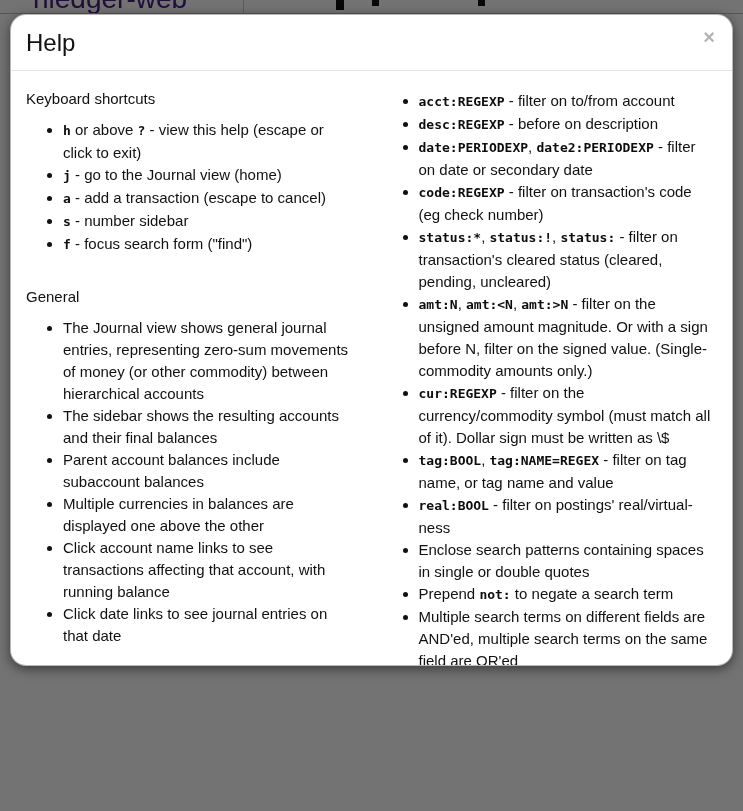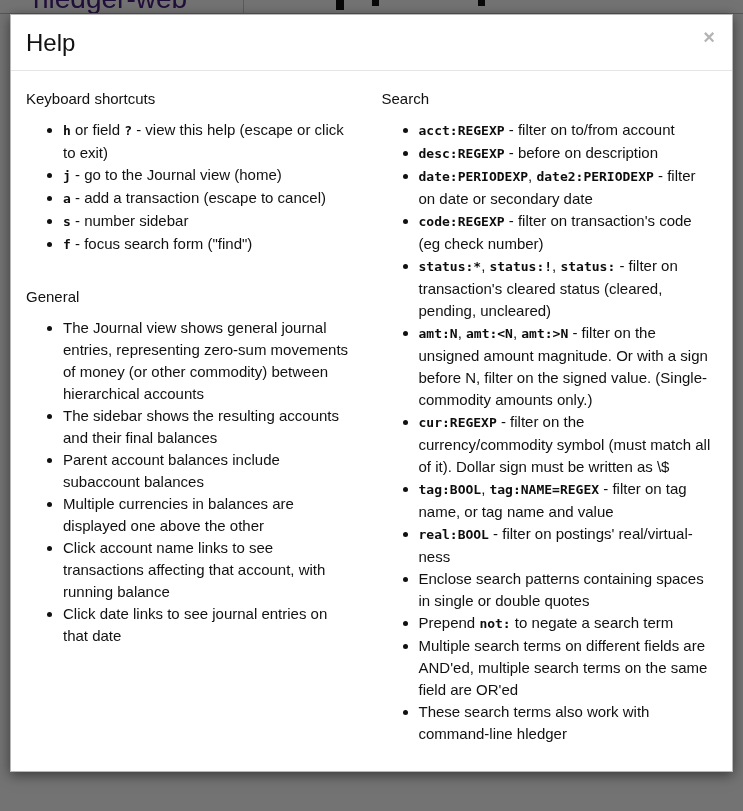--- a/index.html
+++ b/index.html
@@ -30,24 +30,24 @@
   .heading-stem { position: absolute; top: 0; background: #151515; }
   .stem-1 { left: 336px; width: 8px; height: 10px; }
   .stem-2 { left: 372px; width: 7px; height: 6px; }
   .stem-3 { left: 478px; width: 7px; height: 6px; }
 
   
   .backdrop { position: absolute; inset: 0; background: rgba(0,0,0,0.55); }
 
   
   .modal {
-    position: absolute; left: 10px; top: 14px; width: 723px; height: 758px;
+    position: absolute; left: 10px; top: 14px; width: 723px; height: 652px;
     background: #ffffff;
     border: 1px solid rgba(0,0,0,0.28);
-    border-radius: 0;
+    border-radius: 16px;
     box-shadow: 0 3px 12px rgba(0,0,0,0.5);
     overflow: hidden;
   }
   .modal-header {
     position: relative;
     padding: 14px 15px 13px 15px;
     border-bottom: 1px solid #e5e5e5;
   }
   .modal-title {
     margin: 0; font-size: 24px; font-weight: normal; line-height: 28px;
@@ -101,38 +101,37 @@
   <div class="modal-header">
     <h2 class="modal-title">Help</h2>
     <button class="close-btn">
       <span>×</span>
     </button>
   </div>
   <div class="modal-body">
     <div class="col col-left">
         <h4>Keyboard shortcuts</h4>
         <ul>
-          <li><code>h</code><span> or field </span><code>?</code><span> - view this help (escape or click to exit)</span></li>
+          <li><code>h</code><span> or above </span><code>?</code><span> - view this help (escape or click to exit)</span></li>
           <li><code>j</code><span> - go to the Journal view (home)</span></li>
           <li><code>a</code><span> - add a transaction (escape to cancel)</span></li>
           <li><code>s</code><span> - number sidebar</span></li>
           <li><code>f</code><span> - focus search form ("find")</span></li>
         </ul>
         <h4 class="section-later">General</h4>
         <ul>
           <li><span>The Journal view shows general journal entries, representing zero-sum movements of money (or other commodity) between hierarchical accounts</span></li>
           <li><span>The sidebar shows the resulting accounts and their final balances</span></li>
           <li><span>Parent account balances include subaccount balances</span></li>
           <li><span>Multiple currencies in balances are displayed one above the other</span></li>
           <li><span>Click account name links to see transactions affecting that account, with running balance</span></li>
           <li><span>Click date links to see journal entries on that date</span></li>
         </ul>
       </div>
     <div class="col col-right">
-        <h4>Search</h4>
         <ul>
           <li><code>acct:REGEXP</code><span> - filter on to/from account</span></li>
           <li><code>desc:REGEXP</code><span> - before on description</span></li>
           <li><code>date:PERIODEXP</code><span>, </span><code>date2:PERIODEXP</code><span> - filter on date or secondary date</span></li>
           <li><code>code:REGEXP</code><span> - filter on transaction's code (eg check number)</span></li>
           <li><code>status:*</code><span>, </span><code>status:!</code><span>, </span><code>status:</code><span> - filter on transaction's cleared status (cleared, pending, uncleared)</span></li>
           <li><code>amt:N</code><span>, </span><code>amt:&lt;N</code><span>, </span><code>amt:&gt;N</code><span> - filter on the unsigned amount magnitude. Or with a sign before N, filter on the signed value. (Single-commodity amounts only.)</span></li>
           <li><code>cur:REGEXP</code><span> - filter on the currency/commodity symbol (must match all of it). Dollar sign must be written as \$</span></li>
           <li><code>tag:BOOL</code><span>, </span><code>tag:NAME=REGEX</code><span> - filter on tag name, or tag name and value</span></li>
           <li><code>real:BOOL</code><span> - filter on postings' real/virtual-ness</span></li>

